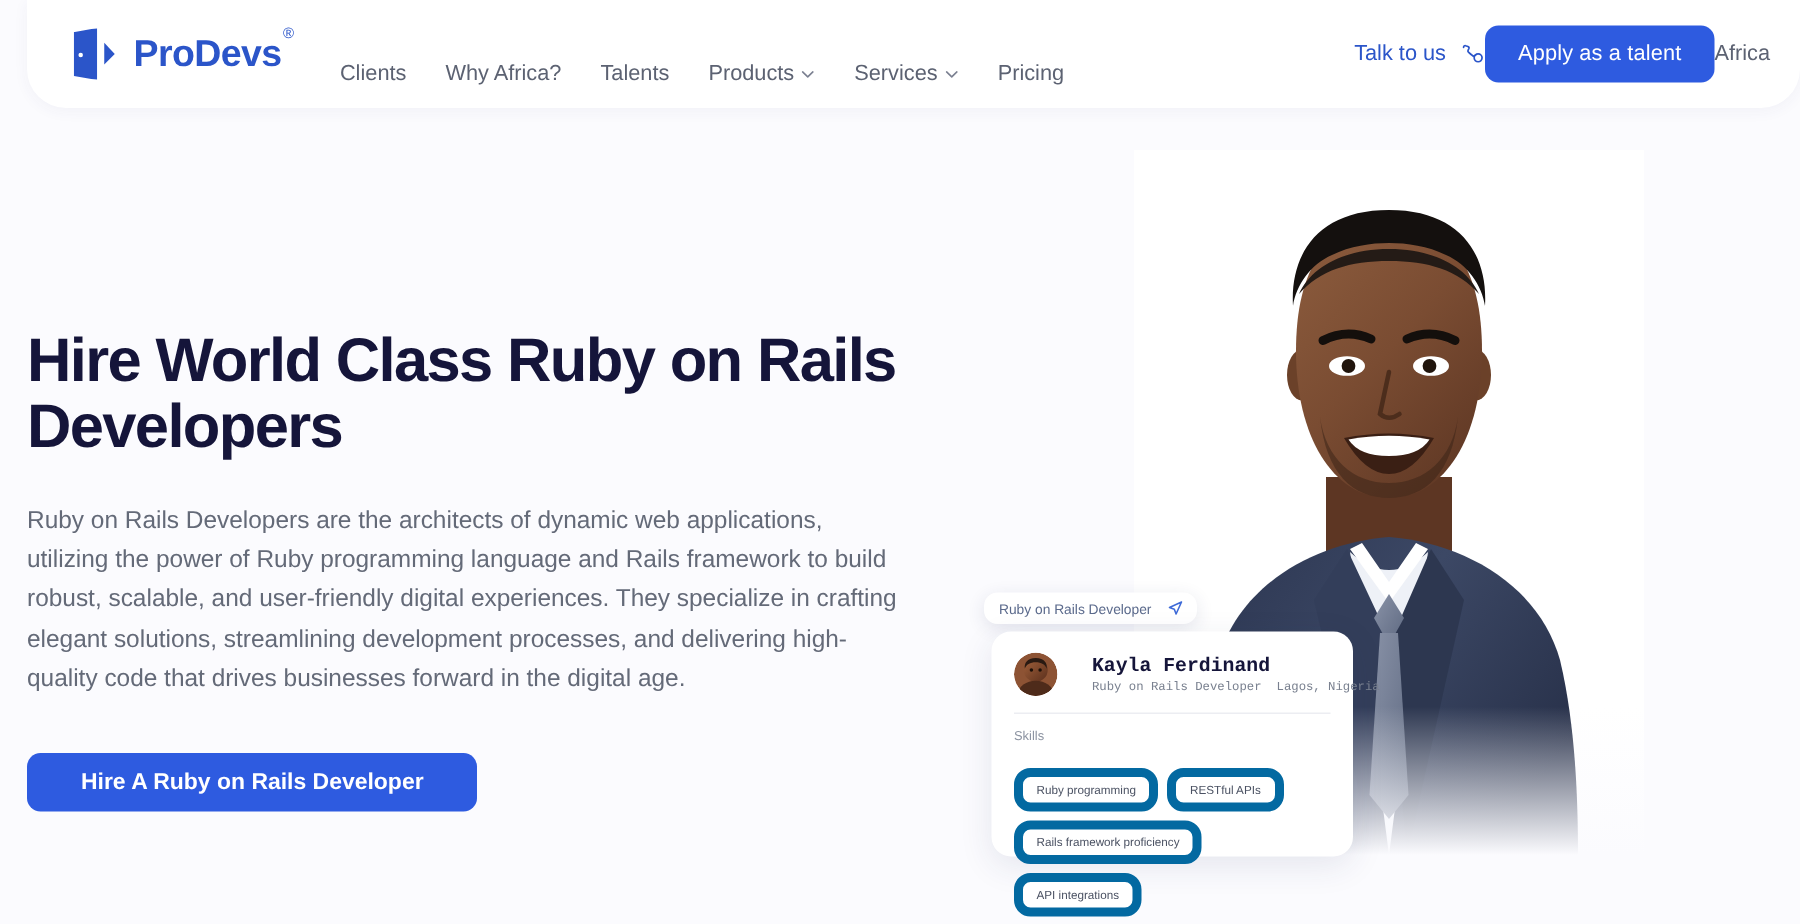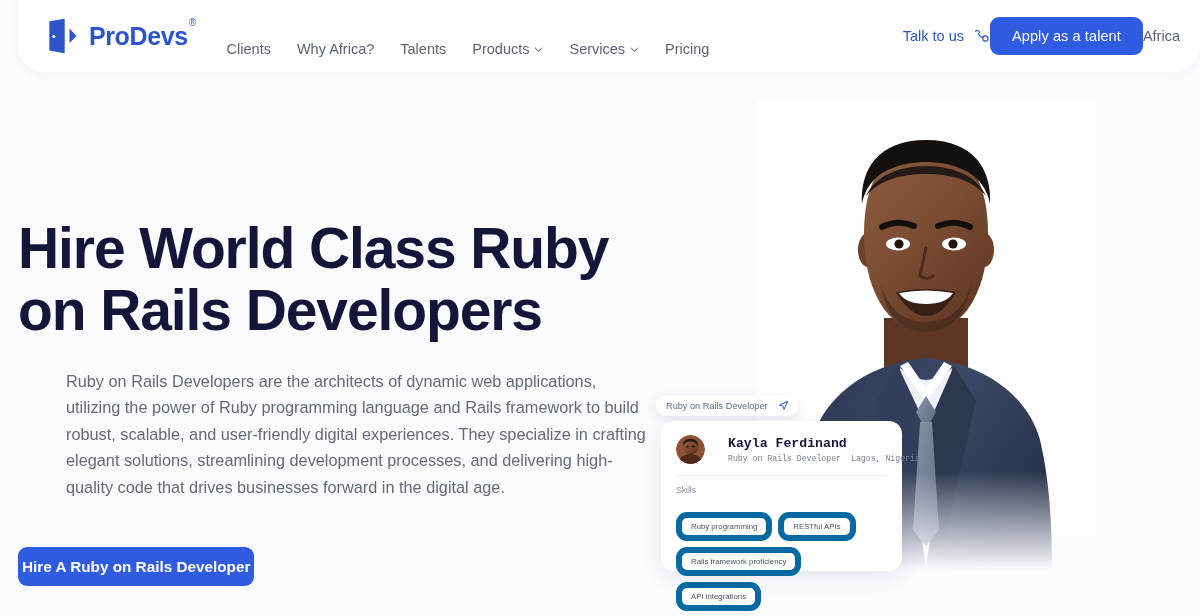--- a/index.html
+++ b/index.html
@@ -49,31 +49,31 @@
   .btn-apply {
     background: #2E5BE0; color: #fff; font-size: 14.5px; font-weight: 500;
     border: none; border-radius: 9px; padding: 0 22px; height: 38px;
     cursor: pointer; white-space: nowrap; letter-spacing: .1px;
   }
   .login { font-size: 14.5px; color: #5c6272; cursor: pointer; white-space: nowrap; }
 
   
   .hero-left { position: absolute; left: 18px; top: 218px; width: 600px; }
   .hero-title {
-    font-size: 57px; line-height: 1.08; font-weight: 700;
+    font-size: 41px; line-height: 1.08; font-weight: 700;
     color: #15153a; letter-spacing: -1.1px;
   }
   .hero-sub {
     margin-top: 27px; font-size: 16.3px; line-height: 1.62;
-    color: #646a78; width: 586px; margin-left: 48px;
+    color: #646a78; width: 586px;
   }
   .btn-hire {
-    margin-top: 47px; display: inline-block;
+    margin-top: 37px; display: inline-block;
     background: #2E5BE0; color: #fff; font-size: 15.3px; font-weight: 700;
-    border: none; border-radius: 9px; padding: 0 4px; height: 39px;
+    border: none; border-radius: 9px; padding: 0 36px; height: 39px;
     line-height: 39px; cursor: pointer; white-space: nowrap;
   }
 
   
   .photo-area {
     position: absolute; right: 104px; top: 100px;
     width: 340px; height: 470px; overflow: hidden;
   }
   .photo {
     position: absolute; left: 0; top: 0; width: 340px; height: 470px;

